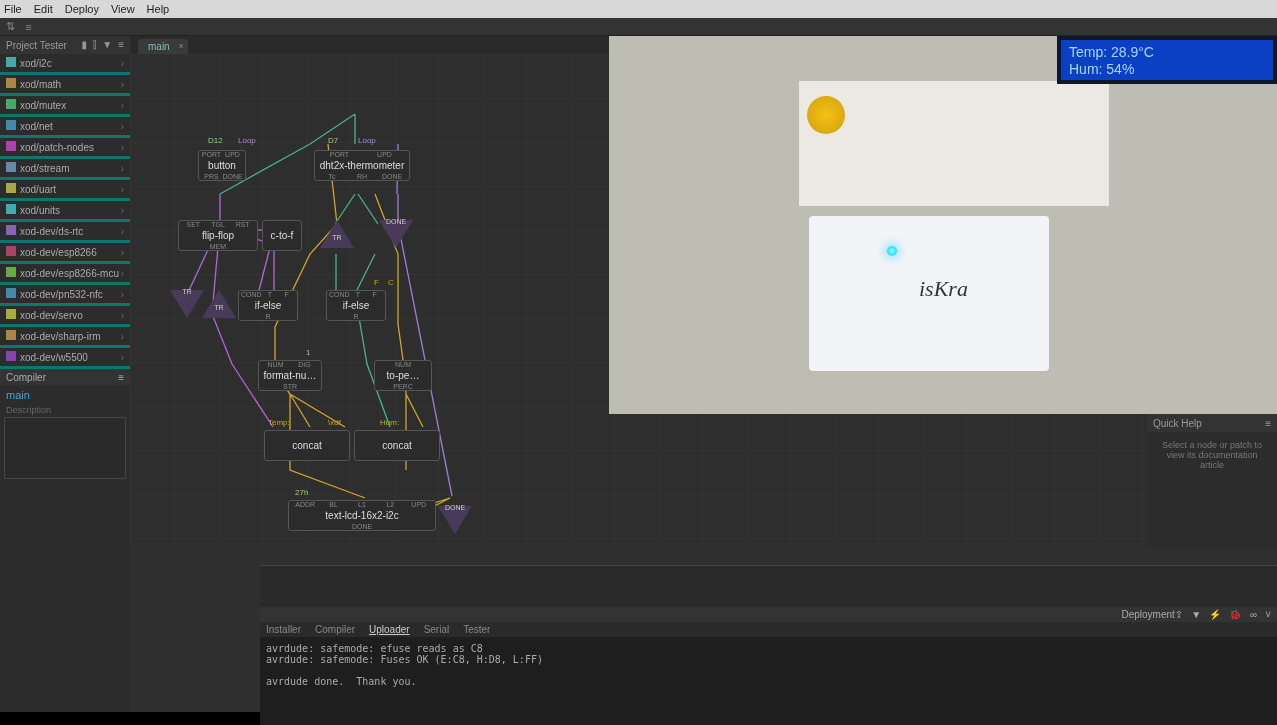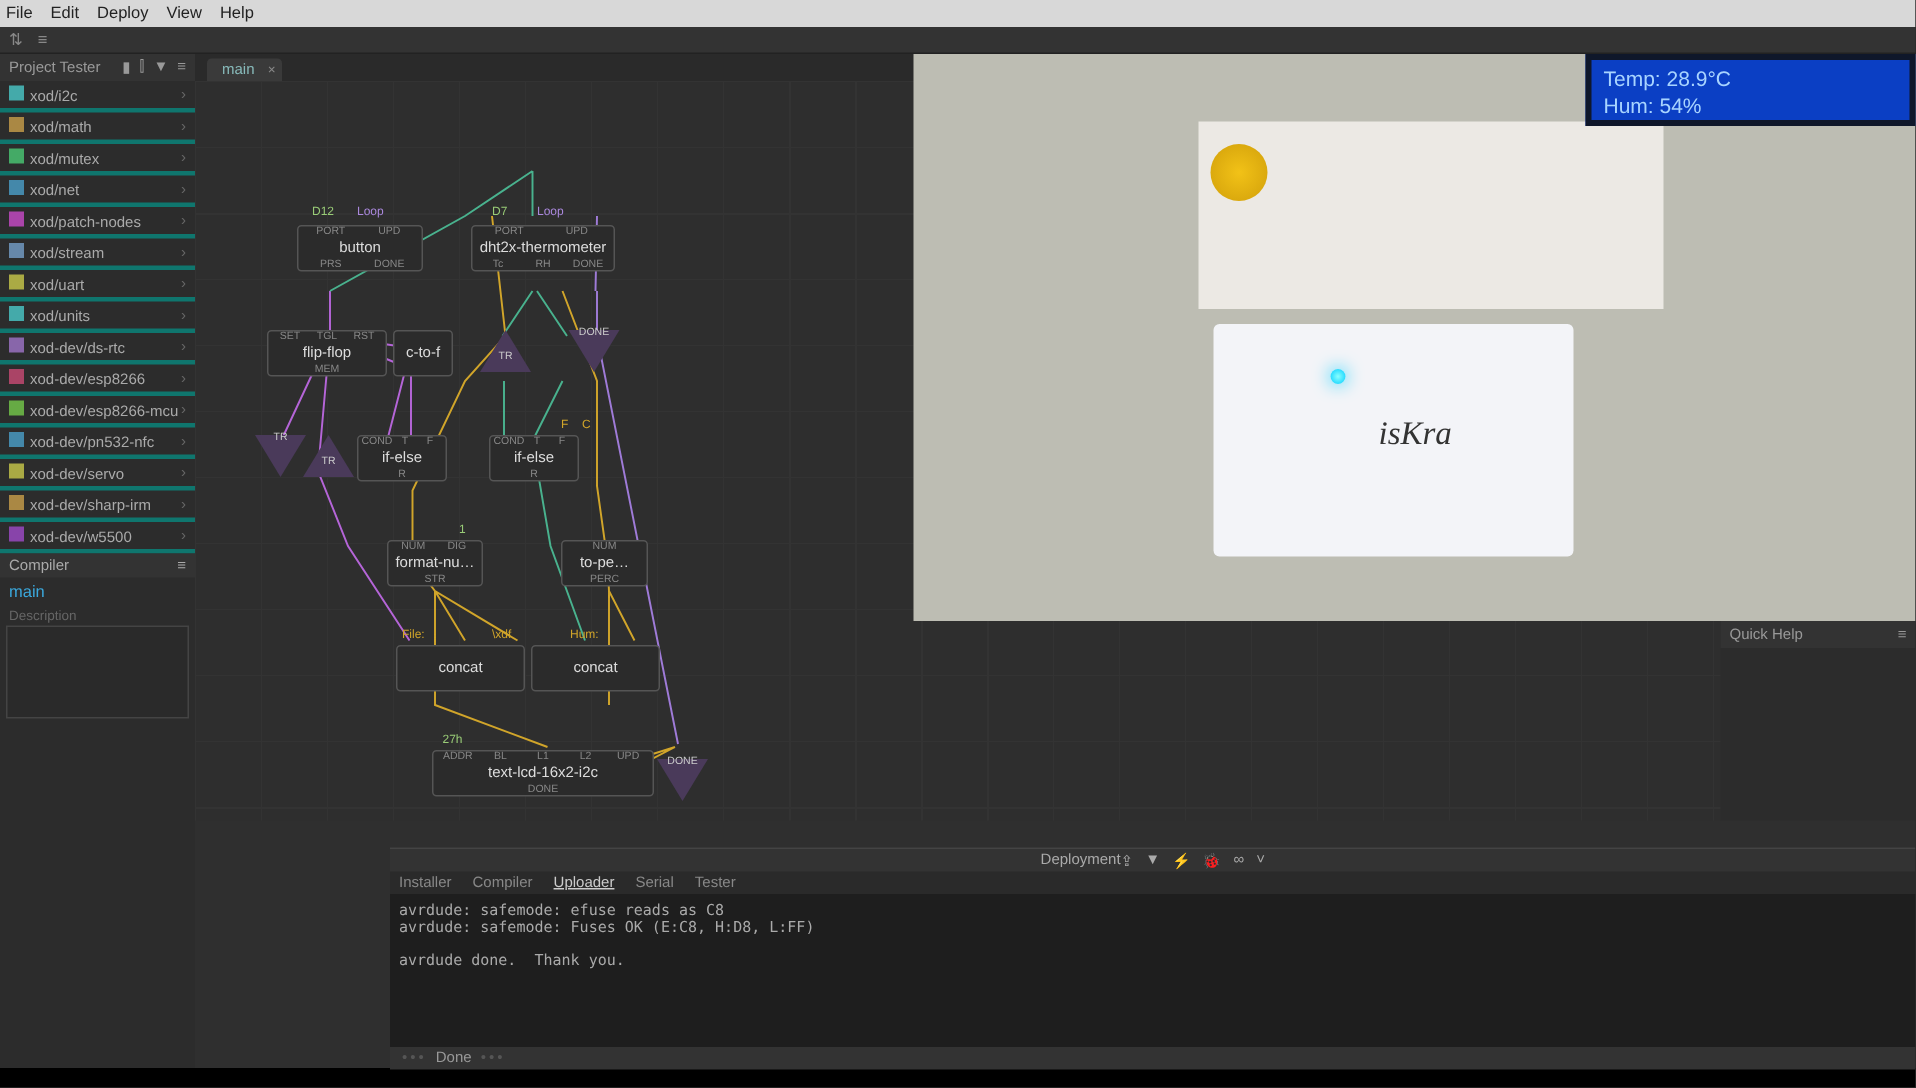--- a/index.html
+++ b/index.html
@@ -52,21 +52,21 @@
 .board { position: absolute; left: 200px; top: 180px; width: 240px; height: 155px; background: #f3f4f8; border-radius: 4px; }
 .board-txt { position: absolute; top: 60px; left: 110px; font-style: italic; font-family: Georgia, serif; font-size: 22px; color: #333; }
 .breadboard { position: absolute; left: 190px; top: 45px; width: 310px; height: 125px; background: #ece9e4; }
 .yellowbtn { position: absolute; left: 198px; top: 60px; width: 38px; height: 38px; background: radial-gradient(#f2c217,#d19f0a); border-radius: 50%; }
 .led { position: absolute; left: 278px; top: 210px; width: 10px; height: 10px; background: radial-gradient(#8ff,#0cf); border-radius: 50%; box-shadow: 0 0 12px #0cf; }
 
 .quickhelp { position: absolute; right: 0; top: 378px; bottom: 165px; width: 130px; background: #2c2c2c; }
 .qh-text { text-align: center; color: #777; font-size: 9px; padding: 8px; }
 
 .deployment { position: absolute; left: 130px; right: 0; bottom: 0; height: 147px; background: #2a2a2a; border-top: 1px solid #444; }
-.dep-head { height: 15px; background: #333; display: flex; align-items: center; justify-content: center; padding: 0 6px; font-size: 10px; }
+.dep-head { height: 15px; background: #333; display: flex; align-items: center; justify-content: flex-end; padding: 0 6px; font-size: 10px; margin-top: 41px; }
 .dep-tabs { height: 15px; display: flex; align-items: center; gap: 14px; padding: 0 6px; font-size: 10px; }
 .dep-tabs span { color: #888; cursor: pointer; }
 .dep-tabs span.active { color: #ccc; text-decoration: underline; }
 .dep-log { background: #1e1e1e; height: 102px; padding: 6px; font-family: monospace; font-size: 10px; color: #aaa; white-space: pre-wrap; }
 .dep-status { height: 15px; background: #333; padding: 0 8px; font-size: 10px; color: #999; display: flex; align-items: center; gap: 6px; }
 .dots{letter-spacing:2px;color:#555}
 
 .footer { height: 13px; background: #000; }
 
 svg.wire { position:absolute; top:0; left:0; pointer-events:none; }
@@ -183,21 +183,21 @@
 
       <svg class="wire" width="1000" height="560">
         <path d="M90 140 L90 170 M90 170 L55 245 M90 170 L82 260 L102 310 L143 373 M90 170 L144 178 M144 178 L127 244 M90 170 L144 192 L144 244" stroke="#b565d8" stroke-width="1.3" fill="none"></path>
         <path d="M225 60 L225 90 M225 60 L180 90 L90 140 M225 140 L205 170 M228 140 L248 170 M206 200 L206 240 M245 200 L225 240 L237 310 L260 373" stroke="#49b28e" stroke-width="1.3" fill="none"></path>
         <path d="M198 90 L207 170 L180 200 L145 273 L145 320 L160 340 L215 373 M160 340 L180 373 M160 340 L160 416 L235 444" stroke="#d1a52a" stroke-width="1.3" fill="none"></path>
         <path d="M245 140 L268 200 L268 270 L275 320 L276 340 L293 373 M276 340 L276 416" stroke="#d1a52a" stroke-width="1.3" fill="none"></path>
         <path d="M320 444 L270 470 M320 444 L250 466" stroke="#d1a52a" stroke-width="1.3" fill="none"></path>
         <path d="M268 90 L267 140 M268 140 L268 170 L322 442" stroke="#9f7bd8" stroke-width="1.3" fill="none"></path>
       </svg>
 
-      <div class="node" style="left:68px;top:96px;width:84px">
+      <div class="node" style="left:68px;top:96px;width:48px">
         <div class="prow">
             <span class="plabel">PORT</span>
             <span class="plabel">UPD</span>
           </div>
         <div class="label">button</div>
         <div class="prow">
             <span class="plabel">PRS</span>
             <span class="plabel">DONE</span>
           </div>
       </div>
@@ -312,21 +312,21 @@
         <div class="prow">
             <span class="plabel">&nbsp;</span>
             <span class="plabel">&nbsp;</span>
             <span class="plabel">&nbsp;</span>
           </div>
         <div class="label">concat</div>
         <div class="prow">
             <span class="plabel">&nbsp;</span>
           </div>
       </div>
-      <div style="position:absolute;left:138px;top:364px;font-size:8px;color:#d1a52a">File:</div>
+      <div style="position:absolute;left:138px;top:364px;font-size:8px;color:#d1a52a">Temp:</div>
       <div style="position:absolute;left:198px;top:364px;font-size:8px;color:#d1a52a">\xdf</div>
       <div class="node" style="left:224px;top:376px;width:86px">
         <div class="prow">
             <span class="plabel">&nbsp;</span>
             <span class="plabel">&nbsp;</span>
             <span class="plabel">&nbsp;</span>
           </div>
         <div class="label">concat</div>
         <div class="prow">
             <span class="plabel">&nbsp;</span>
@@ -394,17 +394,18 @@
       <div class="led"></div>
       <div class="lcd"><span>Temp: 28.9°C</span>
 <span>Hum: 54%</span></div>
     </div>
 
     <div class="quickhelp">
       <div class="panel-header">
         <span>Quick Help</span>
         <span>≡</span>
       </div>
+      <div class="qh-text">Select a node or patch to view its documentation article</div>
     </div>
   </div>
 </div>
 
 <div class="footer"></div>
 
 </body></html>

